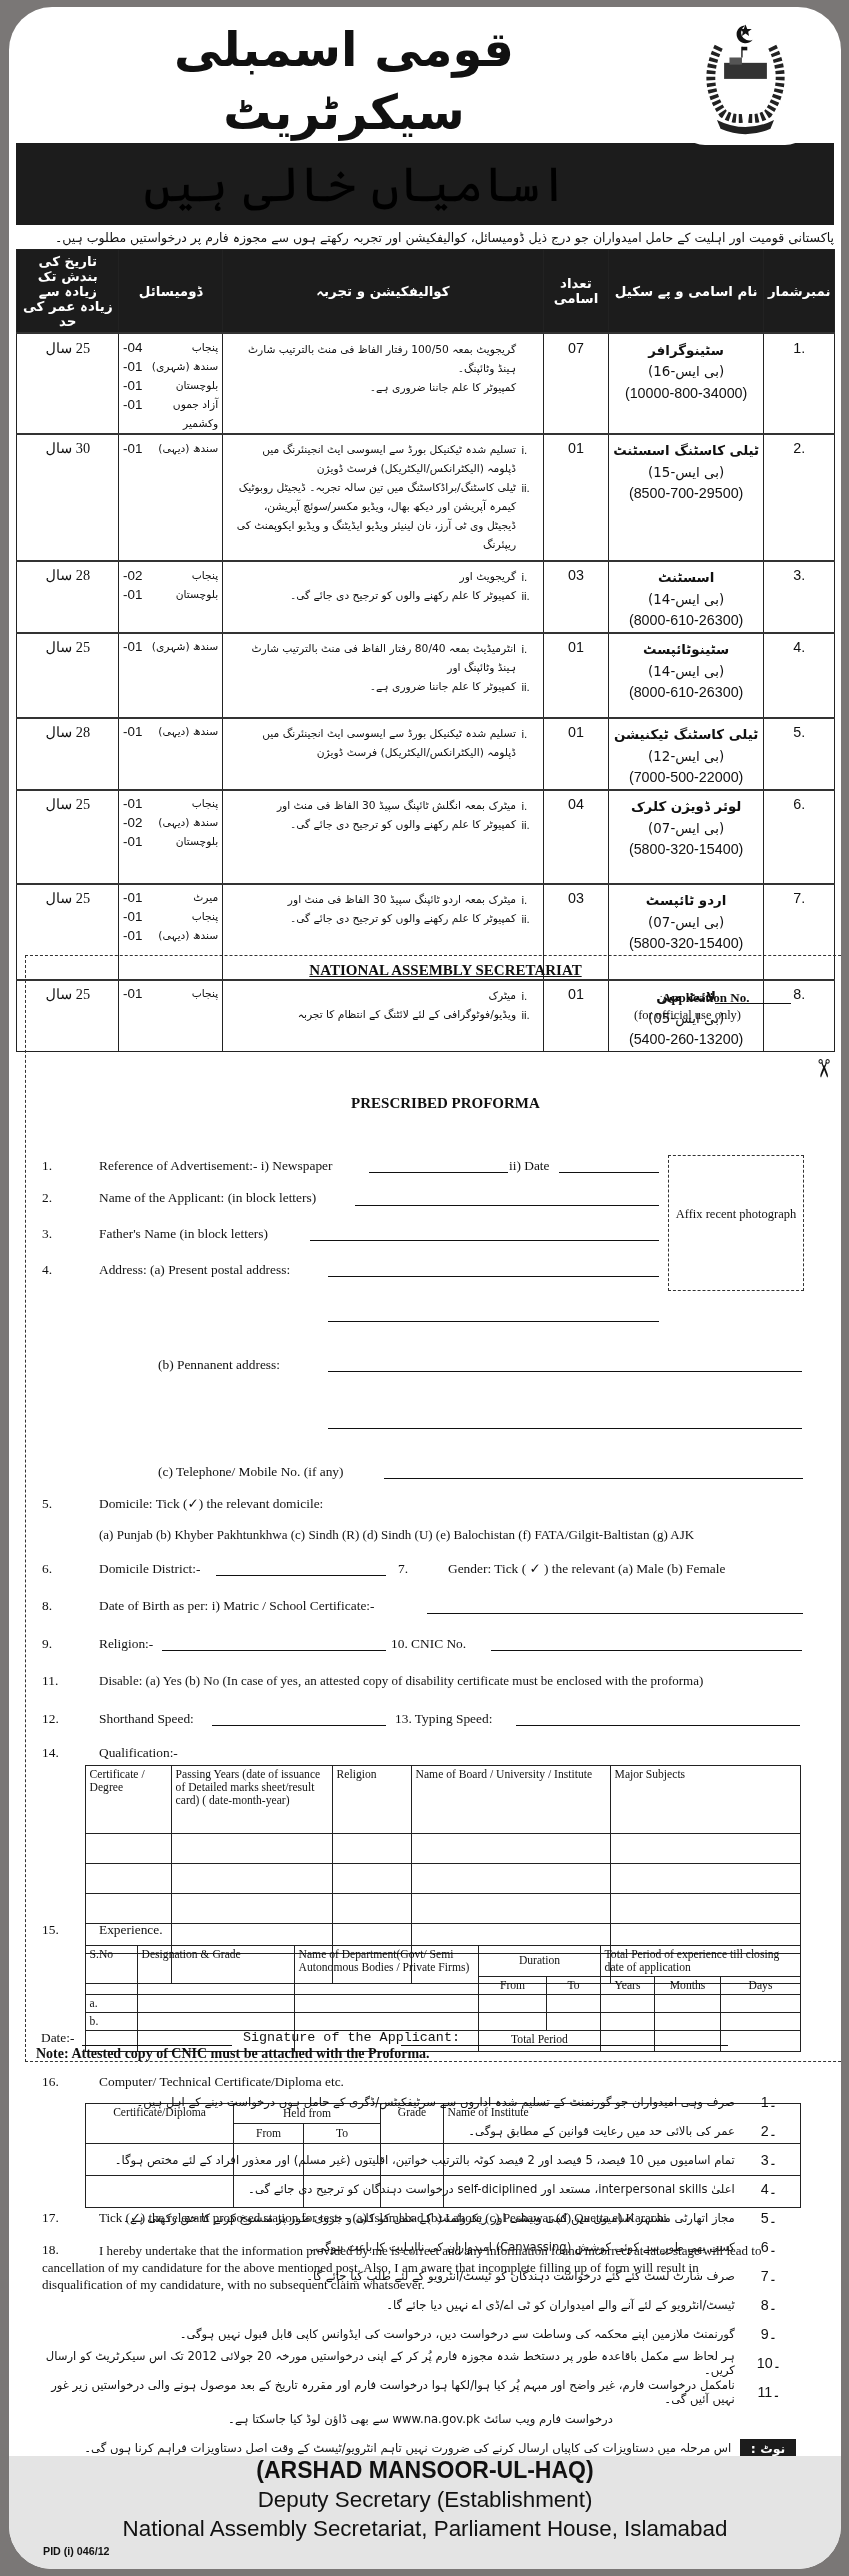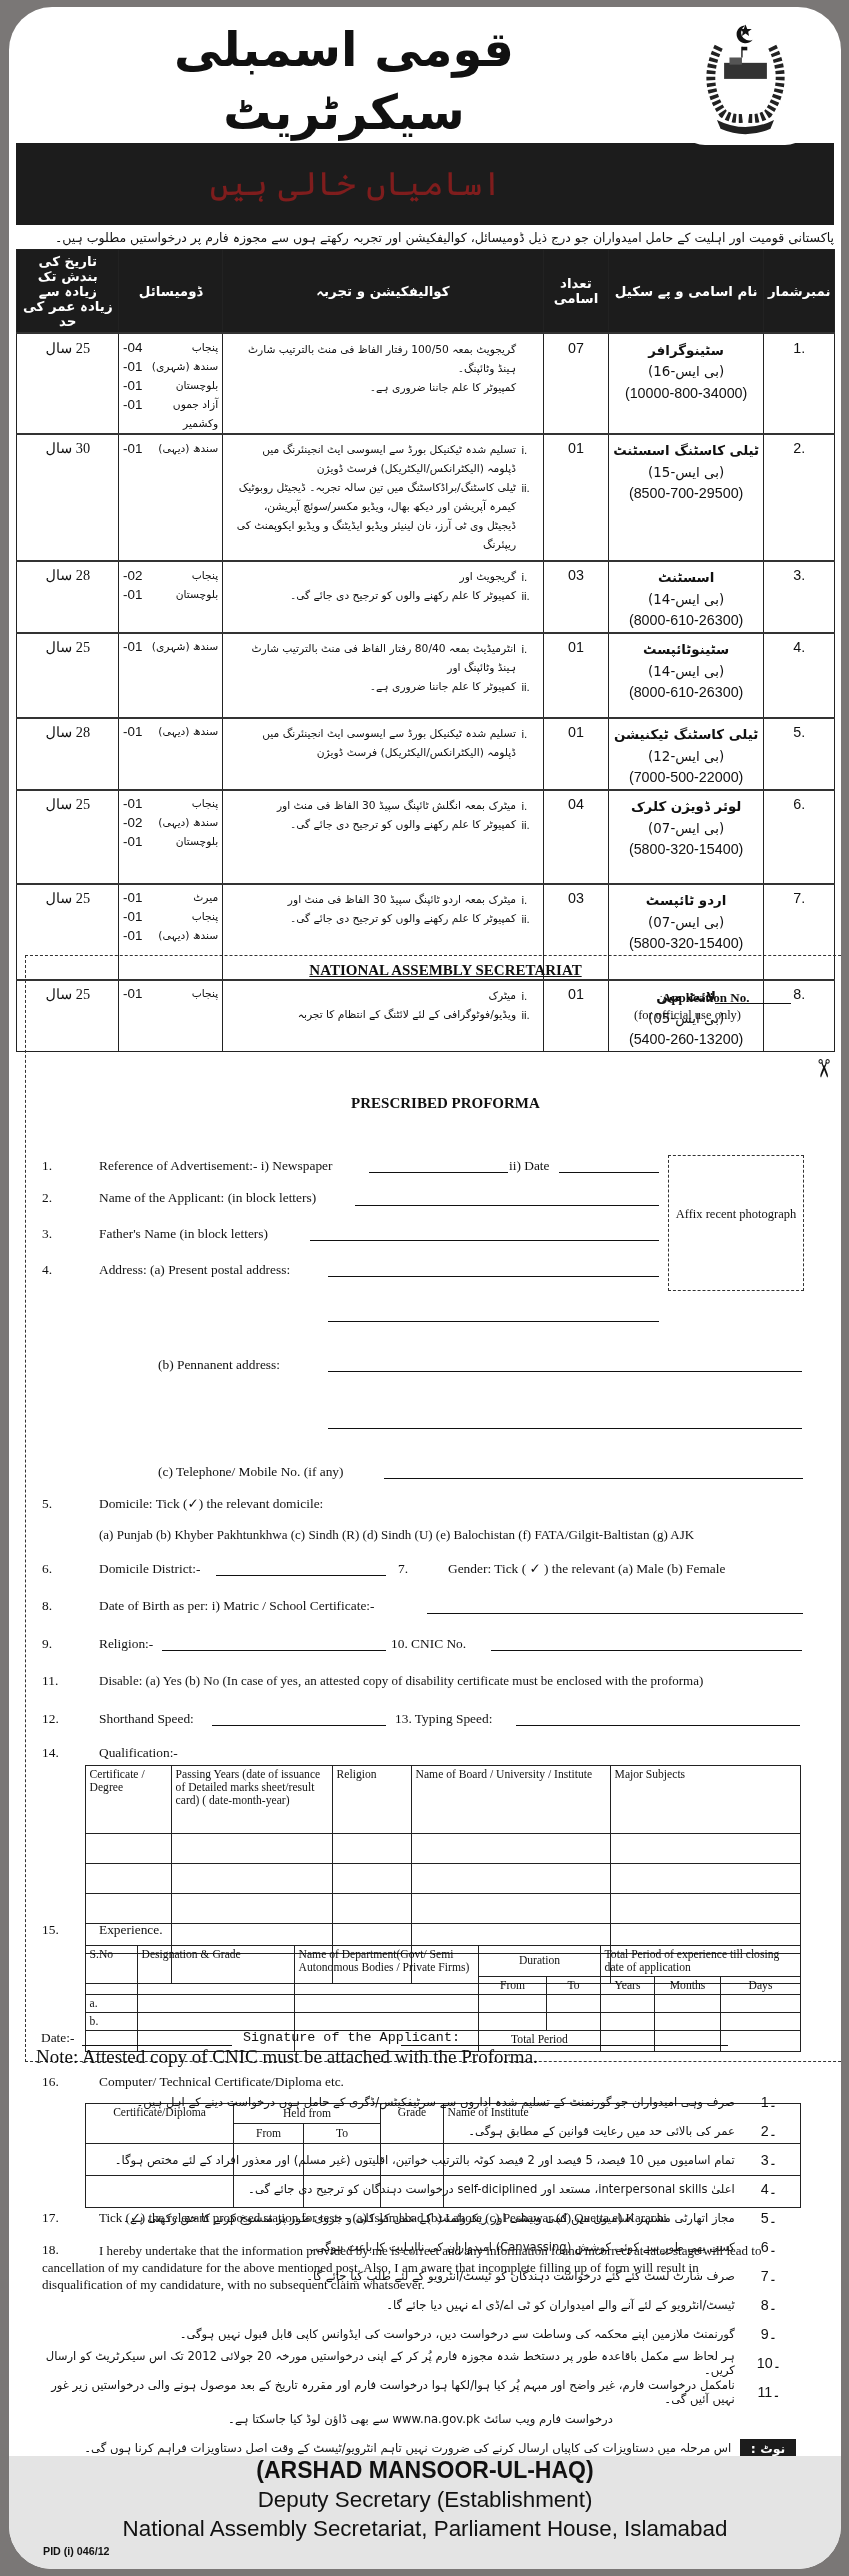--- a/index.html
+++ b/index.html
@@ -3,21 +3,21 @@
 <meta charset="utf-8">
 <style>
   * { box-sizing: border-box; margin: 0; padding: 0; }
   html, body { width: 850px; height: 2576px; background: #7a7776; overflow: hidden; }
   body { font-family: "Liberation Sans", sans-serif; color: #111; position: relative; }
   .frame { position: absolute; left: 9px; top: 7.2px; width: 832px; height: 2562px; background: #fff; border-radius: 43px; overflow: hidden; }
   .title { position: absolute; left: 98px; top: 10.7px; width: 474px; height: 63px; text-align: center; font-family: "DejaVu Sans", sans-serif; font-weight: bold; font-size: 48px; line-height: 63px; direction: rtl; color: #111; letter-spacing: 0.9px; }
   .emblem { position: absolute; left: 669px; top: 3.6px; width: 134px; height: 134px; background: #fff; border-radius: 0 0 27px 27px; z-index: 3; display: flex; align-items: center; justify-content: center; }
   .banner { position: absolute; left: 7.2px; top: 136px; width: 818px; height: 82px; }
   .banner-black { position: absolute; left: 0; top: 0; width: 818px; height: 82px; background: #1c1c1c; }
-  .banner-text { position: absolute; left: 107px; top: 0; width: 465px; height: 94px; color: #7f1d1d; font-family: "DejaVu Serif", serif; font-size: 33px; line-height: 82px; text-align: center; direction: rtl; }
+  .banner-text { position: absolute; left: 107px; top: 0; width: 465px; height: 94px; color: #000000; font-family: "DejaVu Serif", serif; font-size: 48px; line-height: 82px; text-align: center; direction: rtl; }
   .intro { position: absolute; left: 9px; top: 222px; width: 816px; height: 18px; font-family: "DejaVu Sans", sans-serif; font-size: 12.5px; line-height: 18px; direction: rtl; text-align: right; }
   table.jobs { position: absolute; left: 7.2px; top: 242px; width: 819px; border-collapse: collapse; font-size: 11.6px; }
   table.jobs th, table.jobs td { border: 0.9px solid #222; vertical-align: top; }
   table.jobs thead th { background: #1c1c1c; color: #fff; height: 82px; font-family: "DejaVu Sans", sans-serif; font-size: 13.4px; vertical-align: middle; font-weight: bold; direction: rtl; }
   table.jobs tbody tr { border-top: 2.7px solid #333; }
   .c-age { width: 107px; text-align: center; direction: rtl; font-family: Liberation Serif, serif; font-size: 14.3px; padding-top: 5.4px; }
   .c-dom { width: 106px; direction: rtl; font-family: "DejaVu Sans", sans-serif; font-size: 10.7px; padding: 3.6px 3.6px 0 3.6px; line-height: 19px; }
   .c-qual { width: 340px; direction: rtl; font-family: "DejaVu Sans", sans-serif; font-size: 10.7px; padding: 5.4px 9px 3.6px 9px; line-height: 19px; }
   .c-cnt { width: 66px; text-align: center; font-size: 14.3px; padding-top: 5.4px; }
   .c-name { width: 161px; text-align: center; padding-top: 5.4px; font-size: 13.4px; line-height: 21.5px; }
@@ -599,14 +599,14 @@
   </div>
 
   <div class="footer">
     <div class="f-name">(ARSHAD MANSOOR-UL-HAQ)</div>
     <div class="f-title">Deputy Secretary (Establishment)</div>
     <div class="f-addr">National Assembly Secretariat, Parliament House, Islamabad</div>
     <div class="f-pid">PID (i) 046/12</div>
   </div>
 </div>
 
-<div style="position:absolute;left:36px;top:2046px;font-family:'Liberation Serif',serif;font-size:19px;font-weight:normal">Note: Attested copy of CNIC must be attached with the Proforma.</div>
+<div style="position:absolute;left:36px;top:2046px;font-family:'Liberation Serif',serif;font-size:14px;font-weight:bold">Note: Attested copy of CNIC must be attached with the Proforma.</div>
 
 
 </body></html>

